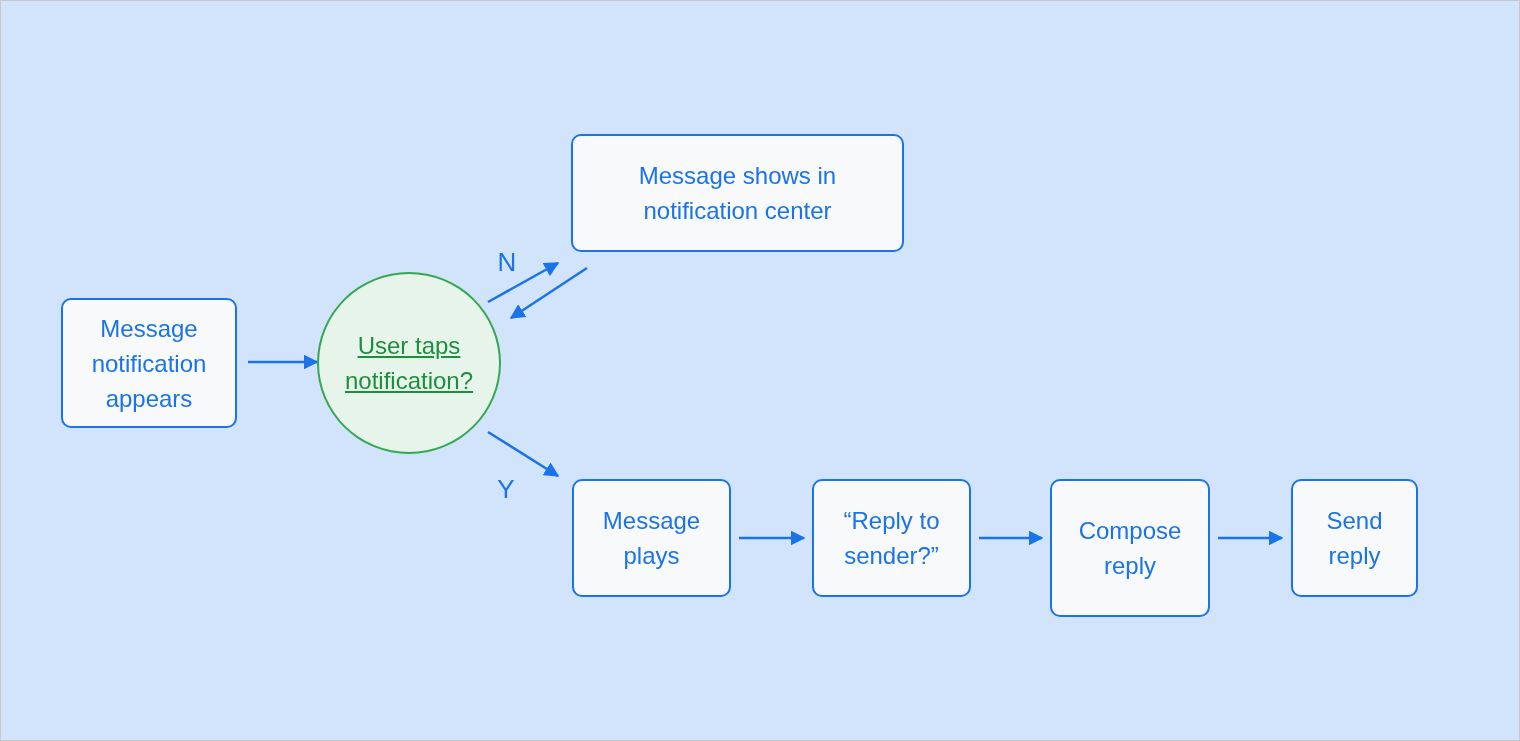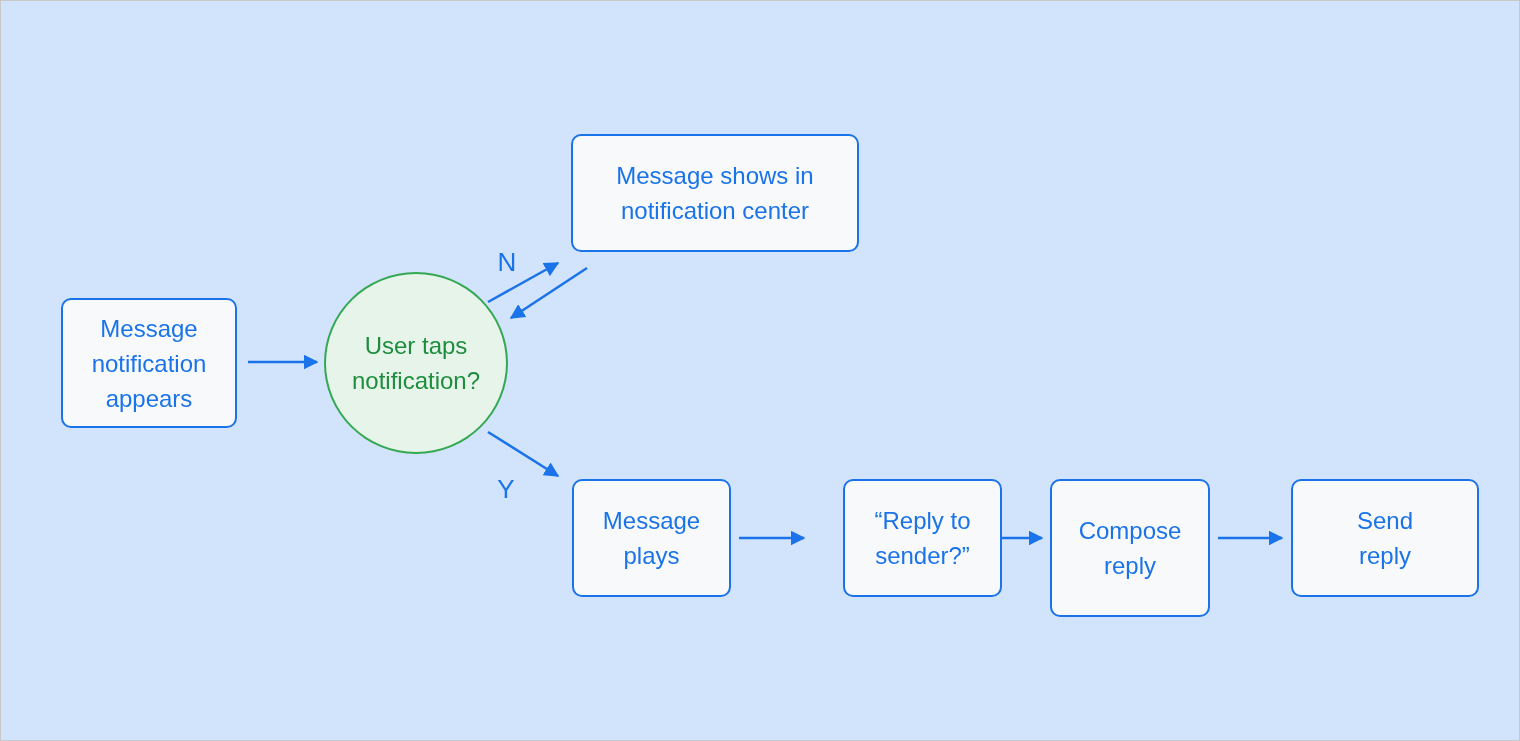--- a/index.html
+++ b/index.html
@@ -72,46 +72,46 @@
     <line x1="978" y1="537" x2="1041" y2="537" marker-end="url(#arrowhead)"></line>
     <line x1="1217" y1="537" x2="1281" y2="537" marker-end="url(#arrowhead)"></line>
   </svg>
 
   <div class="node" style="left:60px; top:297px; width:176px; height:130px;">
     <span>Message
 notification
 appears</span>
   </div>
 
-  <div class="node decision" style="left:323px; top:271px; width:184px; height:182px;">
+  <div class="node decision" style="left:316px; top:271px; width:184px; height:182px;text-decoration:underline;">
     <span>User taps
 notification?</span>
   </div>
 
-  <div class="node" style="left:570px; top:133px; width:288px; height:118px;">
+  <div class="node" style="left:570px; top:133px; width:333px; height:118px;">
     <span>Message shows in
 notification center</span>
   </div>
 
   <div class="node" style="left:571px; top:478px; width:159px; height:118px;">
     <span>Message
 plays</span>
   </div>
 
-  <div class="node" style="left:811px; top:478px; width:159px; height:118px;margin-left:31px;">
+  <div class="node" style="left:811px; top:478px; width:159px; height:118px;">
     <span>“Reply to
 sender?”</span>
   </div>
 
   <div class="node" style="left:1049px; top:478px; width:160px; height:138px;">
     <span>Compose
 reply</span>
   </div>
 
-  <div class="node" style="left:1290px; top:478px; width:188px; height:118px;">
+  <div class="node" style="left:1290px; top:478px; width:127px; height:118px;">
     <span>Send
 reply</span>
   </div>
 
   <div class="edge-label" style="left:489px; top:246px;">N</div>
 
   <div class="edge-label" style="left:488px; top:473px;">Y</div>
 
 </div>
 

